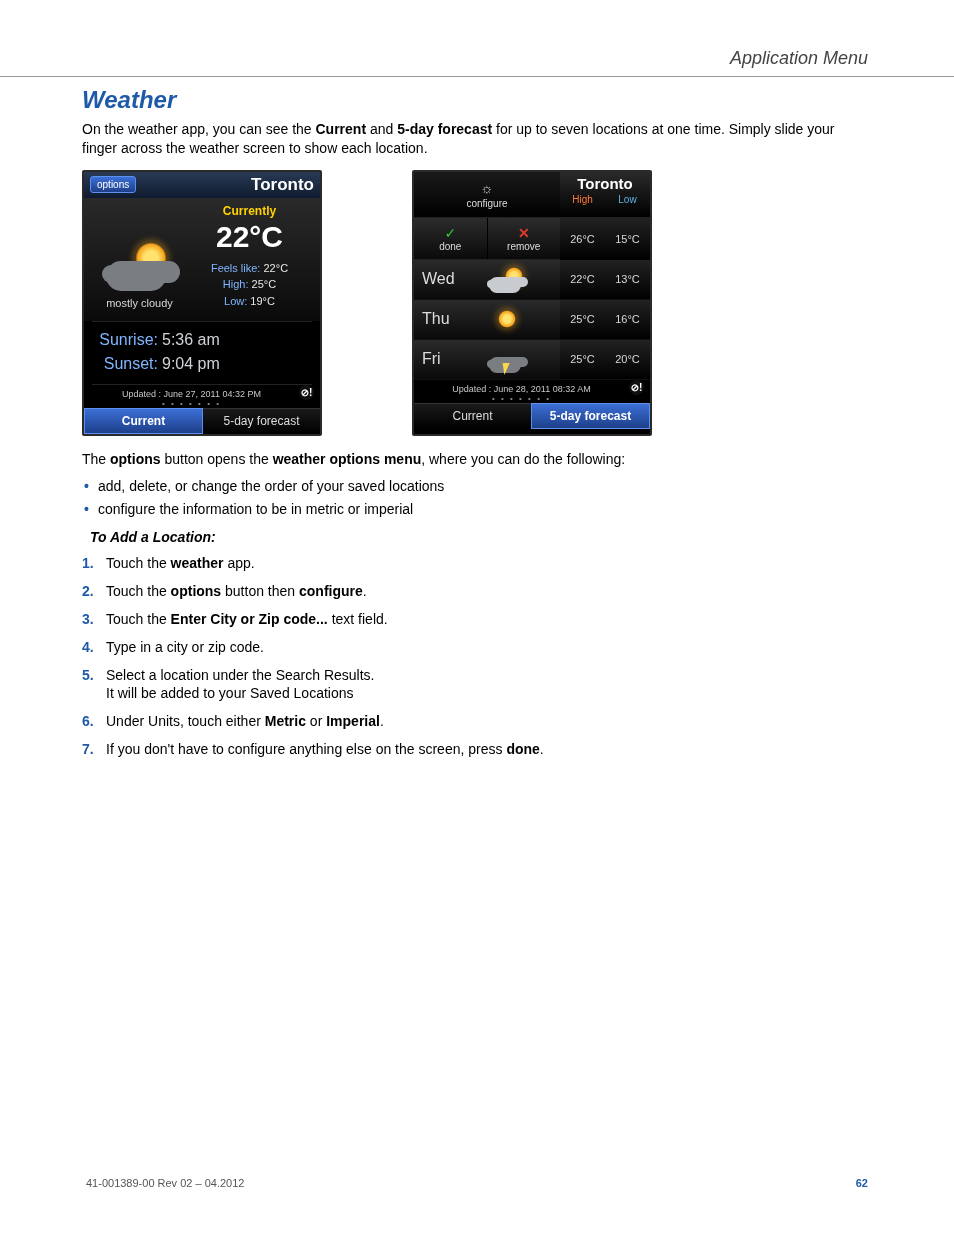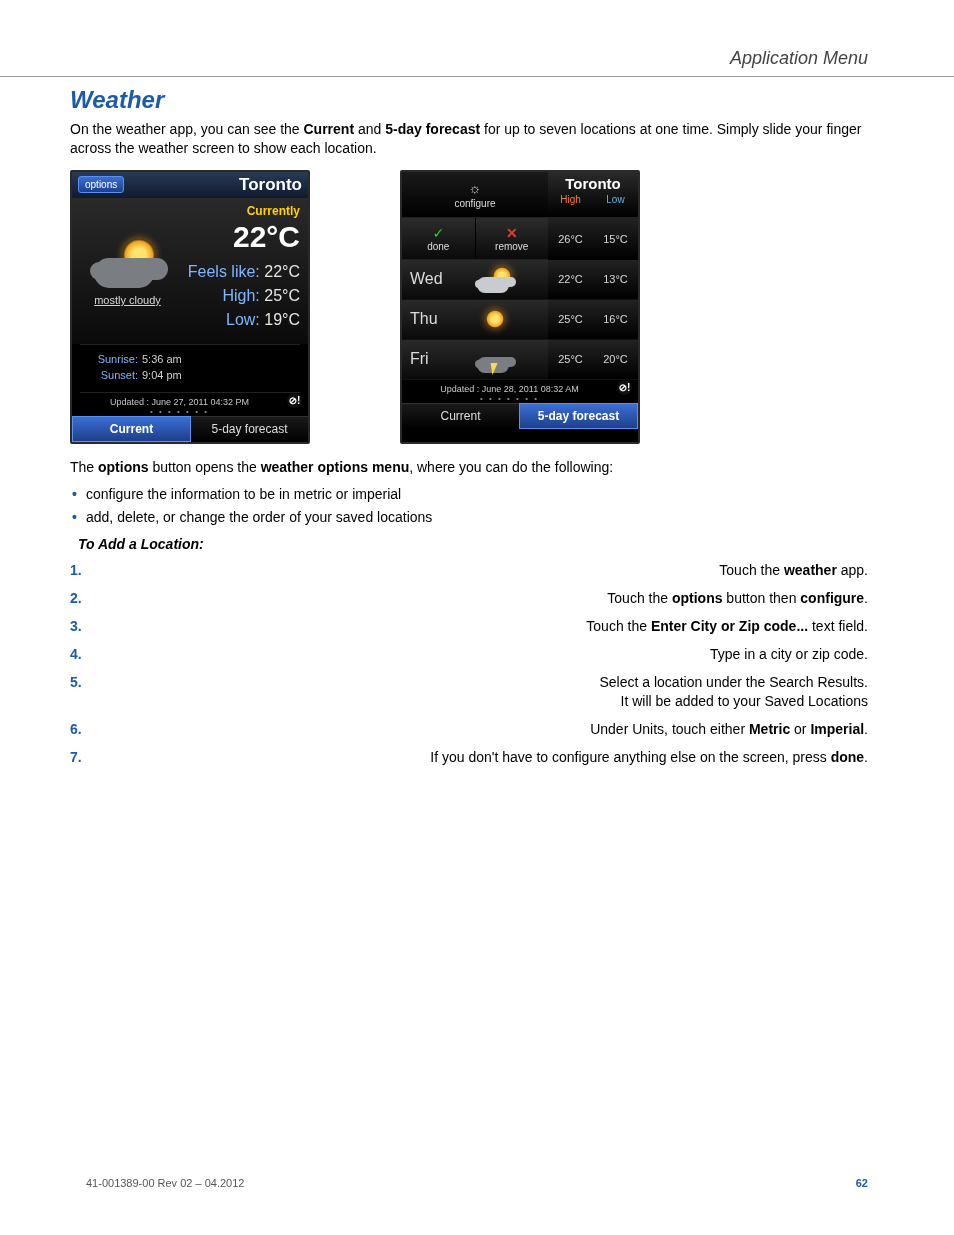--- a/index.html
+++ b/index.html
@@ -21,21 +21,21 @@
     font-size: 18px;
     color: #444;
   }
   .hr {
     position: absolute;
     top: 76px; left: 0; right: 0;
     height: 1px; background: #999;
   }
   .content {
     position: absolute;
-    top: 86px; left: 70px; right: 86px;
+    top: 86px; left: 82px; right: 86px;
   }
   h1.section {
     color: #1e5aa8;
     font-weight: 700;
     font-style: italic;
     font-size: 24px;
     margin: 0 0 6px 0;
   }
   p { margin: 4px 0 8px 0; line-height: 1.35; }
   .screens {
@@ -69,42 +69,42 @@
     font-family: Arial, sans-serif;
     font-size: 17px; color: #fff; font-weight: bold;
   }
   .dev-body { flex: 1; display:flex; flex-direction:column; }
   .cur-top {
     background: linear-gradient(#2a2a2a,#0a0a0a);
     padding: 6px 8px 12px 8px;
     display:flex;
   }
   .icon-col {
-    width: 95px; display:flex; flex-direction:column; align-items:center; justify-content:center;text-decoration:underline;
+    width: 95px; display:flex; flex-direction:column; align-items:center; justify-content:flex-end;
   }
   .wx-icon {
     width: 75px; height: 55px; position:relative;
     margin-top:6px;
   }
   .sun { position:absolute; top:4px; right:10px; width:32px; height:32px; border-radius:50%;
          background: radial-gradient(circle,#ffe36e 30%,#f6a21a 60%,transparent 72%);
          box-shadow: 0 0 6px 2px rgba(246,162,26,.4);}
   .cloud { position:absolute; bottom:2px; left:4px; width:60px; height:30px;
            background:#c8ccd0; border-radius:20px;
            box-shadow: 18px -4px 0 -4px #c8ccd0, -10px -2px 0 -6px #c8ccd0; }
   .cloud.dark { background:#7a7e82; box-shadow: 18px -4px 0 -4px #7a7e82, -10px -2px 0 -6px #7a7e82; }
   .cond-label { font-size:11px; color:#d8d8d8; margin-top:4px; }
-  .stats-col { flex:1; text-align:right; }
+  .stats-col { flex:1; text-align:center; }
   .currently { color:#ffd200; font-weight:bold; font-size:12px;}
   .bigtemp { color:#fff; font-size:30px; font-weight:bold; margin: 2px 0 6px;}
-  .kv { font-size:16px; line-height:1.5; }
+  .kv { font-size:11px; line-height:1.5; }
   .kv .lbl { color:#7fb6ff; }
   .kv .val { color:#e6e6e6; }
   .sep { height:1px; background:#222; margin:0 8px; }
-  .block { padding: 6px 10px 8px 6px; font-size:11px; line-height:1.5; }
+  .block { padding: 6px 10px 8px 14px; font-size:16px; line-height:1.5; }
   .block .lbl { color:#7fb6ff; display:inline-block; width:60px; text-align:right; margin-right:4px;}
   .updated { font-size:9px; text-align:center; color:#c8c8c8; padding-top:4px;}
   .dots { text-align:center; font-size:8px; color:#888; letter-spacing:2px; }
   .yahoo-badge { float:right; font-size:10px; color:#fff; font-weight:bold; background:#111; border-radius:50%; width:15px; height:15px; line-height:15px; text-align:center; margin-right:6px;}
   .tabs { display:flex; height:26px; }
   .tab {
     flex:1; text-align:center; line-height:24px; font-size:12px;
     background: linear-gradient(#1a1a1a,#000);
     color:#ddd; border-top:1px solid #333;
   }
@@ -166,21 +166,21 @@
   ul.bullets li { padding-left:16px; position:relative; margin:4px 0; line-height:1.35;}
   ul.bullets li::before { content:"•"; color:#1e5aa8; position:absolute; left:2px; font-weight:bold;}
   .note-box {
     background:#e7eff4; border:1px solid #cfd8df;
     padding:6px 10px; margin:6px 0 18px 0; color:#1e5aa8;
   }
   .note-box .title { font-weight:bold;}
   .subhead {
     color:#000000; font-weight:700; font-style:italic; margin:8px 0 8px 8px;
   }
-  ol.steps { list-style:none; padding:0; margin:0; counter-reset: step; text-align: right;}
+  ol.steps { list-style:none; padding:0; margin:0; counter-reset: step;}
   ol.steps li { counter-increment: step; position:relative; padding-left:24px; margin:9px 0; line-height:1.35;}
   ol.steps li::before {
     content: counter(step) "."; position:absolute; left:0;
     color:#1e5aa8; font-weight:bold;
   }
   .footer {
     position:absolute; left:86px; right:86px; bottom:46px;
     display:flex; justify-content:space-between; font-size:11px;
   }
   .footer .rev { color:#555;}
@@ -324,22 +324,22 @@
       </div>
     </div>
 
   </div>
 
   <p>
     <span>The </span><b>options</b><span> button opens the </span><b>weather options menu</b><span>, where you can do the following:</span>
   </p>
 
   <ul class="bullets">
+    <li>add, delete, or change the order of your saved locations</li>
     <li>configure the information to be in metric or imperial</li>
-    <li>add, delete, or change the order of your saved locations</li>
   </ul>
 
 
   <div class="subhead">To Add a Location:</div>
 
   <ol class="steps">
     <li><span>Touch the </span><b>weather</b><span> app.</span></li>
     <li><span>Touch the </span><b>options</b><span> button then </span><b>configure</b><span>.</span></li>
     <li><span>Touch the </span><b>Enter City or Zip code...</b><span> text field.</span></li>
     <li><span>Type in a city or zip code.</span></li>

